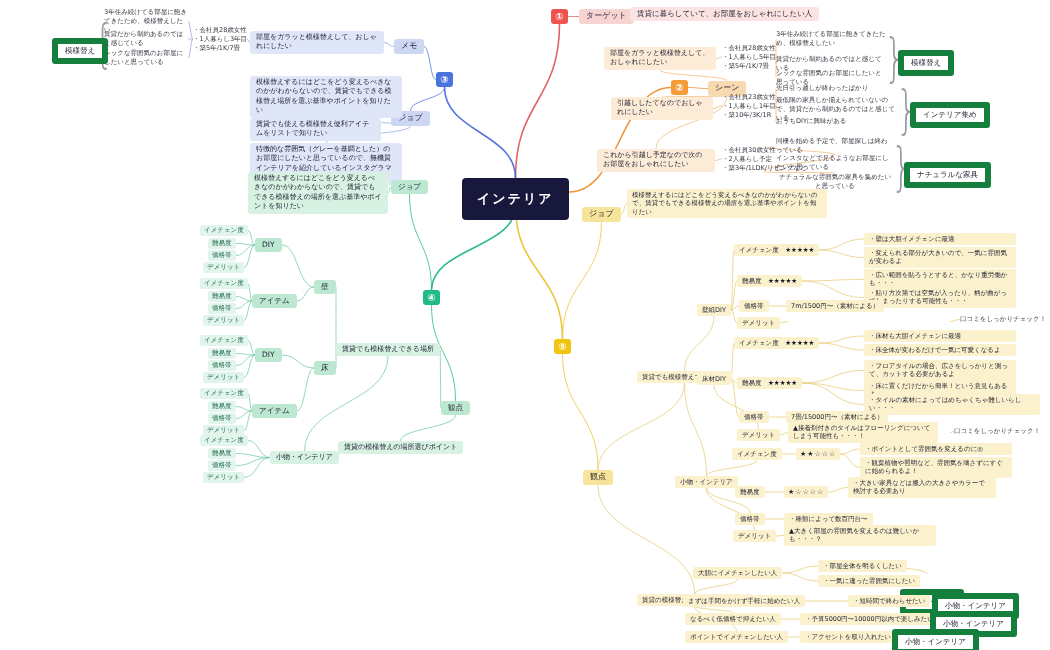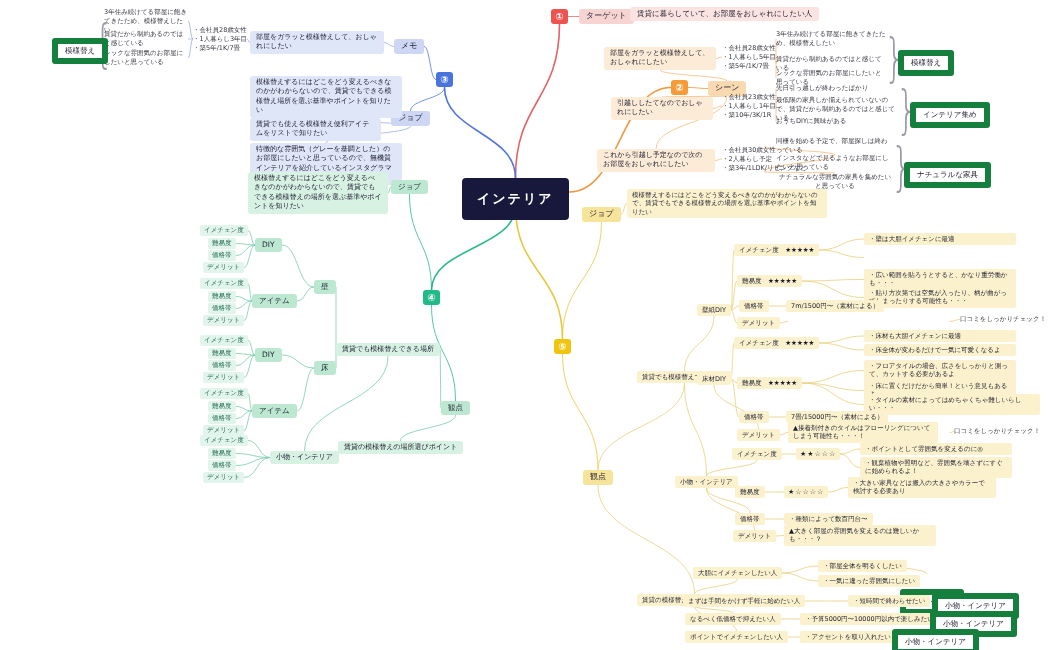--- a/index.html
+++ b/index.html
@@ -242,20 +242,21 @@
     <div class="node tiny-green" style="left: 208px; top: 460px;">価格帯</div>
     <div class="node tiny-green" style="left: 203px; top: 472px;">デメリット</div>
     <div class="node pill-yellow" style="left: 582px; top: 207px;">ジョブ</div>
     <div class="node leaf-yellow" style="left: 627px; top: 189px; width: 200px;">模様替えするにはどこをどう変えるべきなのかがわからないので、賃貸でもできる模様替えの場所を選ぶ基準やポイントを知りたい</div>
     <div class="node pill-yellow" style="left: 583px; top: 470px;">観点</div>
     <div class="node leaf-yellow" style="left: 637px; top: 371px;">賃貸でも模様替えできる場所</div>
     <div class="node leaf-yellow" style="left: 637px; top: 594px;">賃貸の模様替えの場所選びポイント</div>
     <div class="node leaf-yellow" style="left: 697px; top: 304px;">壁紙DIY</div>
     <div class="node leaf-yellow" style="left: 734px; top: 244px;">イメチェン度　★★★★★</div>
     <div class="node leaf-yellow" style="left: 864px; top: 233px; width: 152px;">・壁は大胆イメチェンに最適</div>
+    <div class="node leaf-yellow" style="left: 864px; top: 247px; width: 152px;">・変えられる部分が大きいので、一気に雰囲気が変わるよ</div>
     <div class="node leaf-yellow" style="left: 737px; top: 275px;">難易度　★★★★★</div>
     <div class="node leaf-yellow" style="left: 864px; top: 269px; width: 152px;">・広い範囲を貼ろうとすると、かなり重労働かも・・・</div>
     <div class="node leaf-yellow" style="left: 864px; top: 287px; width: 152px;">・貼り方次第では空気が入ったり、柄が曲がってしまったりする可能性も・・・</div>
     <div class="node leaf-yellow" style="left: 739px; top: 300px;">価格帯</div>
     <div class="node leaf-yellow" style="left: 786px; top: 300px;">7m/1500円〜（素材による）</div>
     <div class="node leaf-yellow" style="left: 737px; top: 317px;">デメリット</div>
     <div class="node tiny" style="left: 960px; top: 315px;">口コミをしっかりチェック！</div>
     <div class="node leaf-yellow" style="left: 697px; top: 373px;">床材DIY</div>
     <div class="node leaf-yellow" style="left: 734px; top: 337px;">イメチェン度　★★★★★</div>
     <div class="node leaf-yellow" style="left: 864px; top: 330px; width: 152px;">・床材も大胆イメチェンに最適</div>

